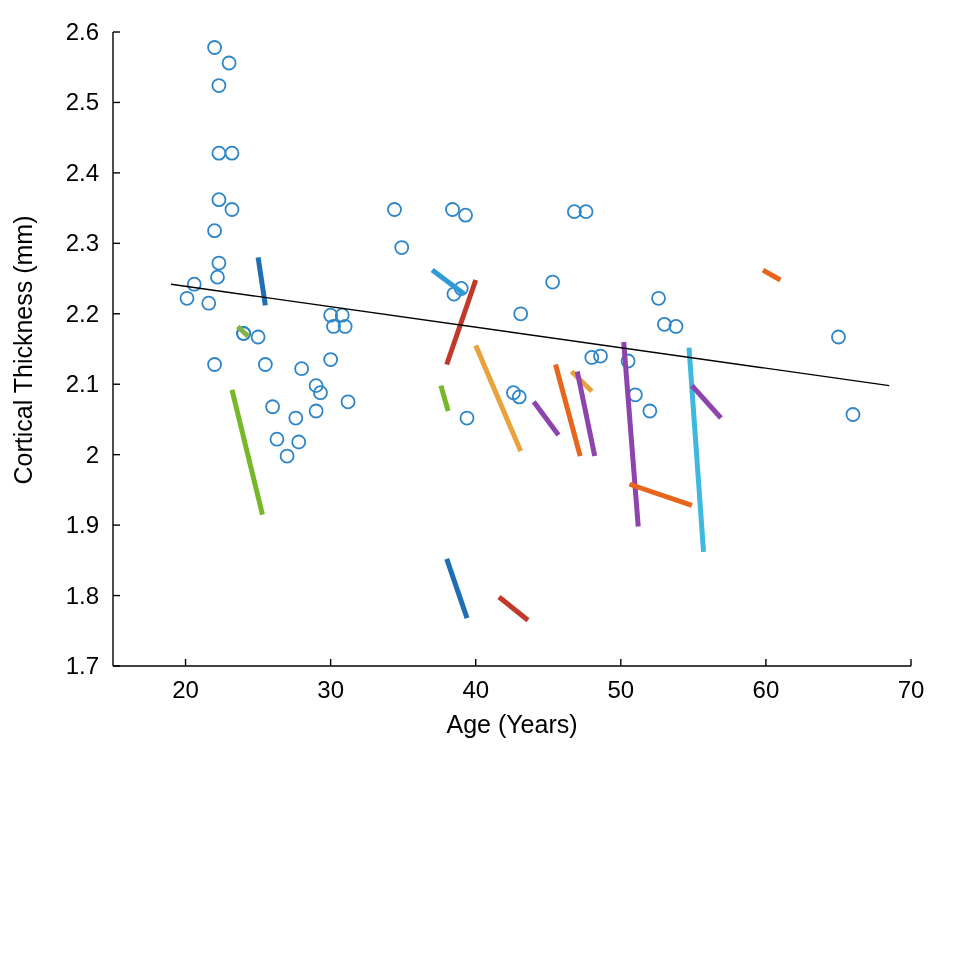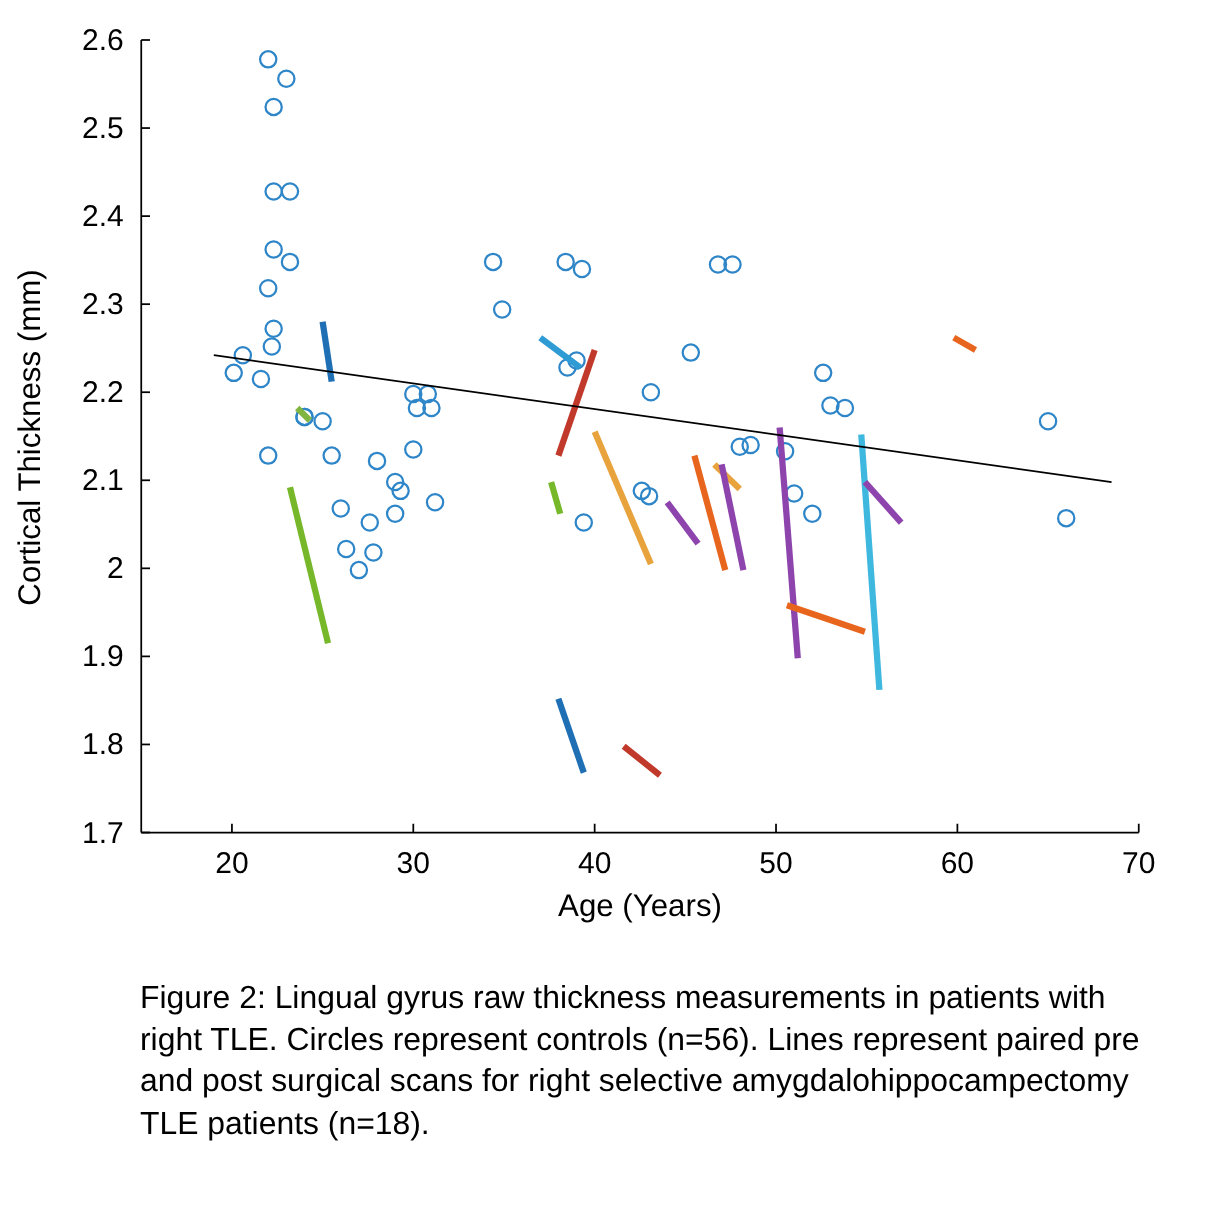--- a/index.html
+++ b/index.html
@@ -177,15 +177,14 @@
           <line x1="498.9418181818182" y1="596.9644444444444" x2="527.96" y2="620.2111111111111" stroke="#C0392B" stroke-width="5" stroke-linecap="butt"></line>
         </g>
       <g id="regression-group">
           <line x1="171.03636363636363" y1="284.1911111111111" x2="889.2363636363636" y2="385.6311111111112" stroke="#000000" stroke-width="1.4"></line>
         </g>
       <text id="x-axis-label" class="axis-label" x="512" y="733" text-anchor="middle">Age (Years)</text>
       <text id="y-axis-label" class="axis-label" x="32" y="350" text-anchor="middle" transform="rotate(-90 32 350)">Cortical Thickness (mm)</text>
     </svg>
   </div>
 
-  <div id="caption">Figure 2: Lingual gyrus raw thickness measurements in patients with right TLE. Circles represent controls (n=56). Lines represent paired pre and post surgical scans for right selective amygdalohippocampectomy TLE patients (n=18).</div>
 
 </div>
 
 </body></html>

